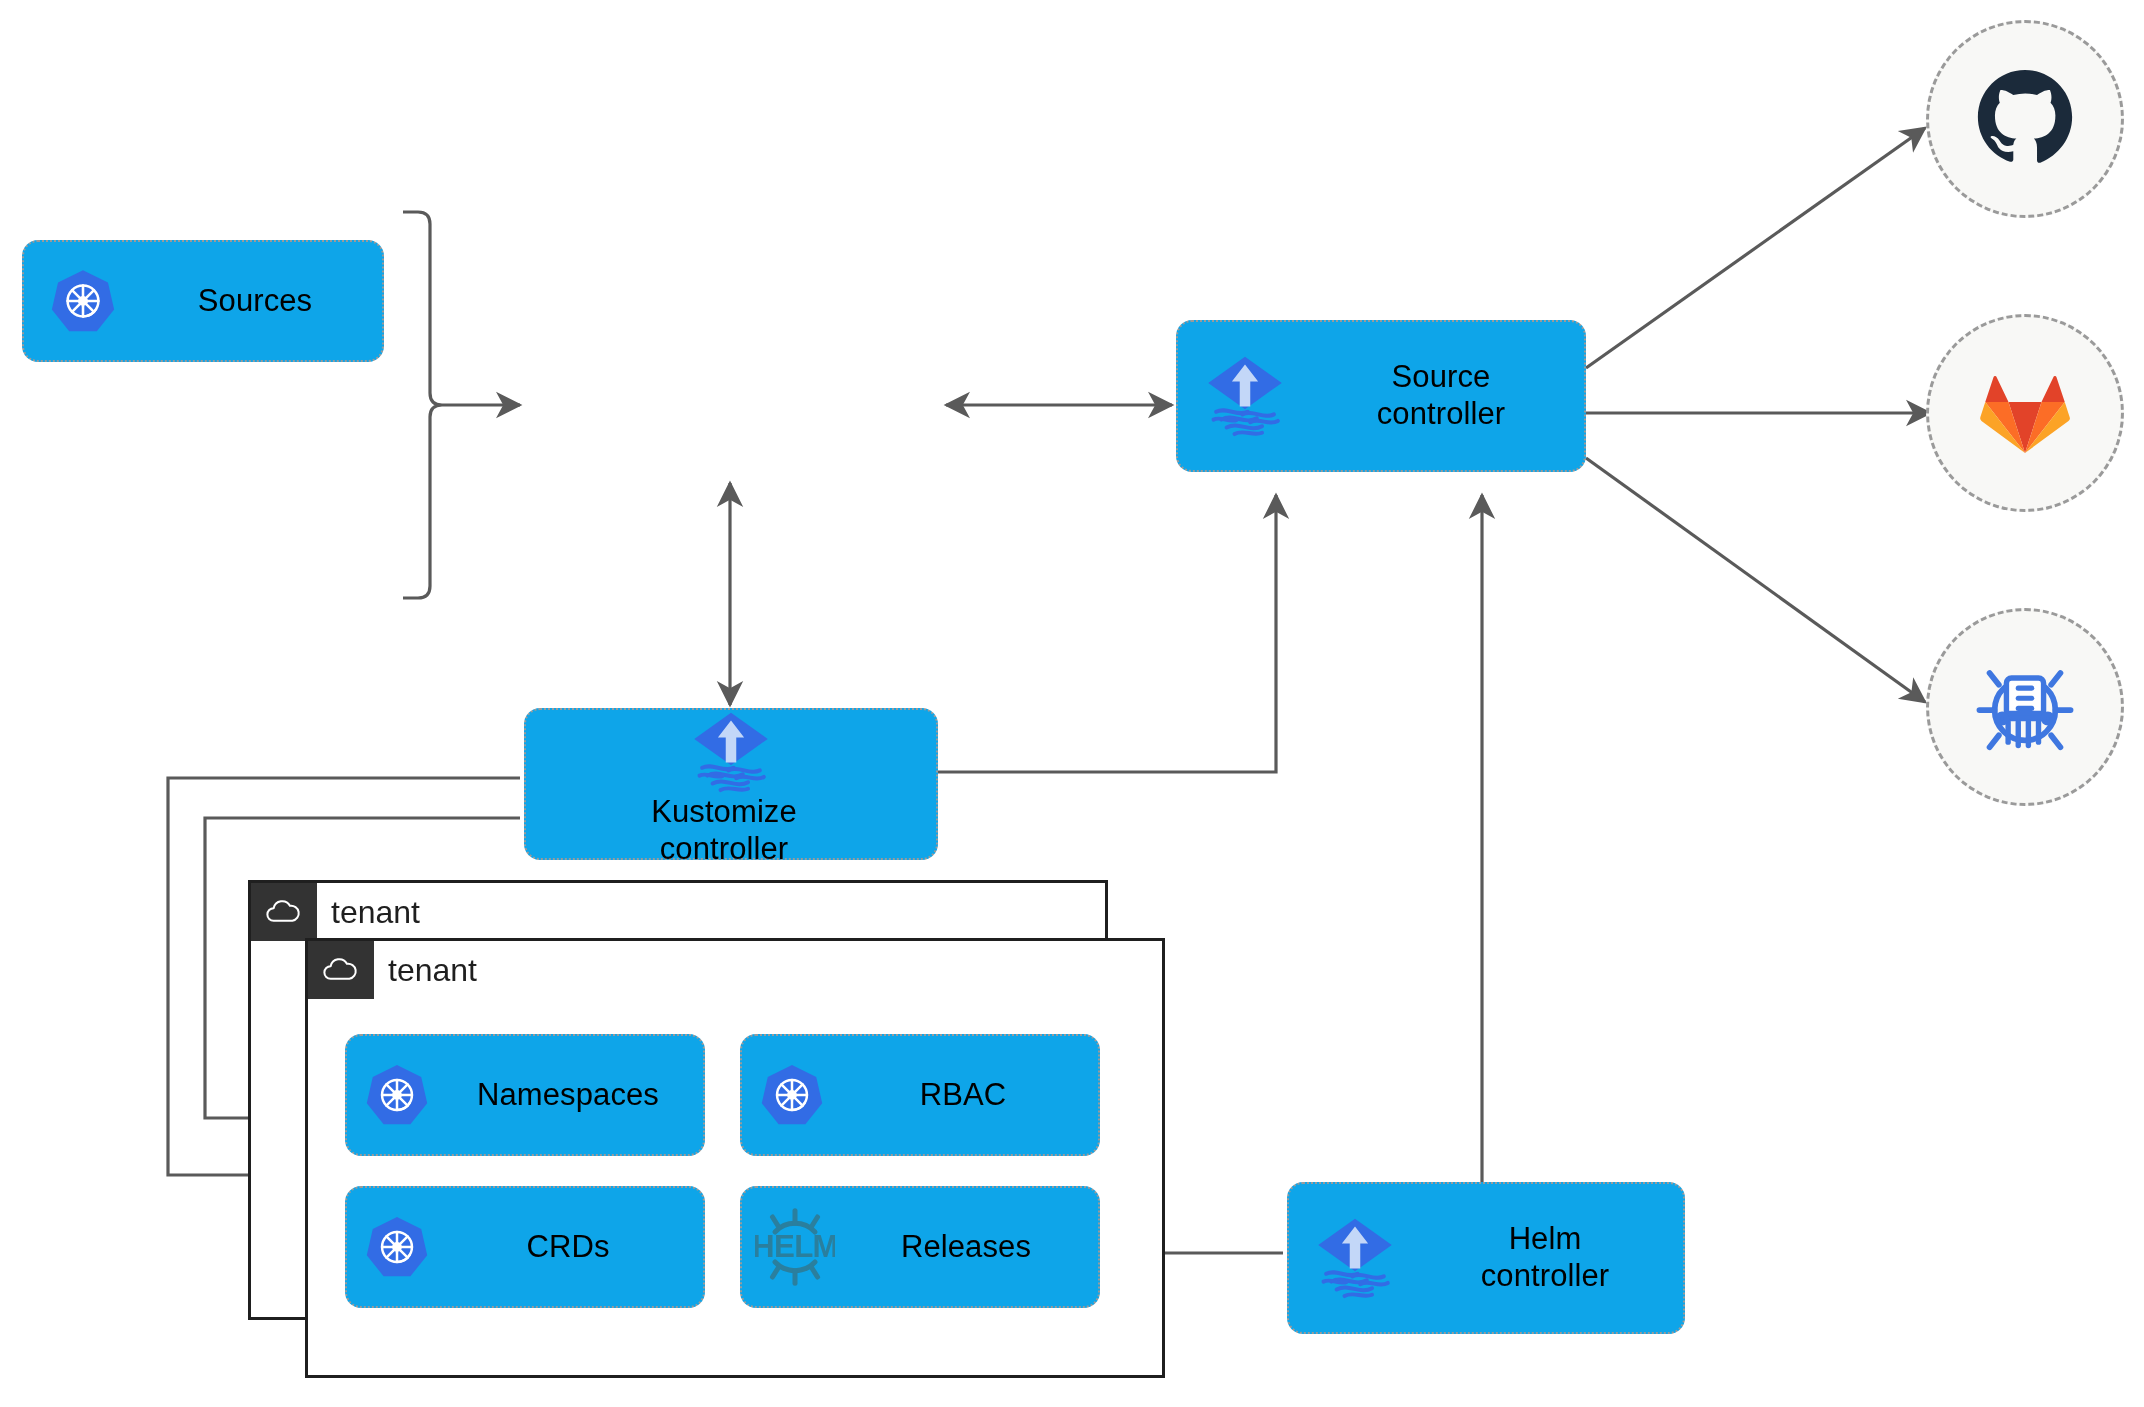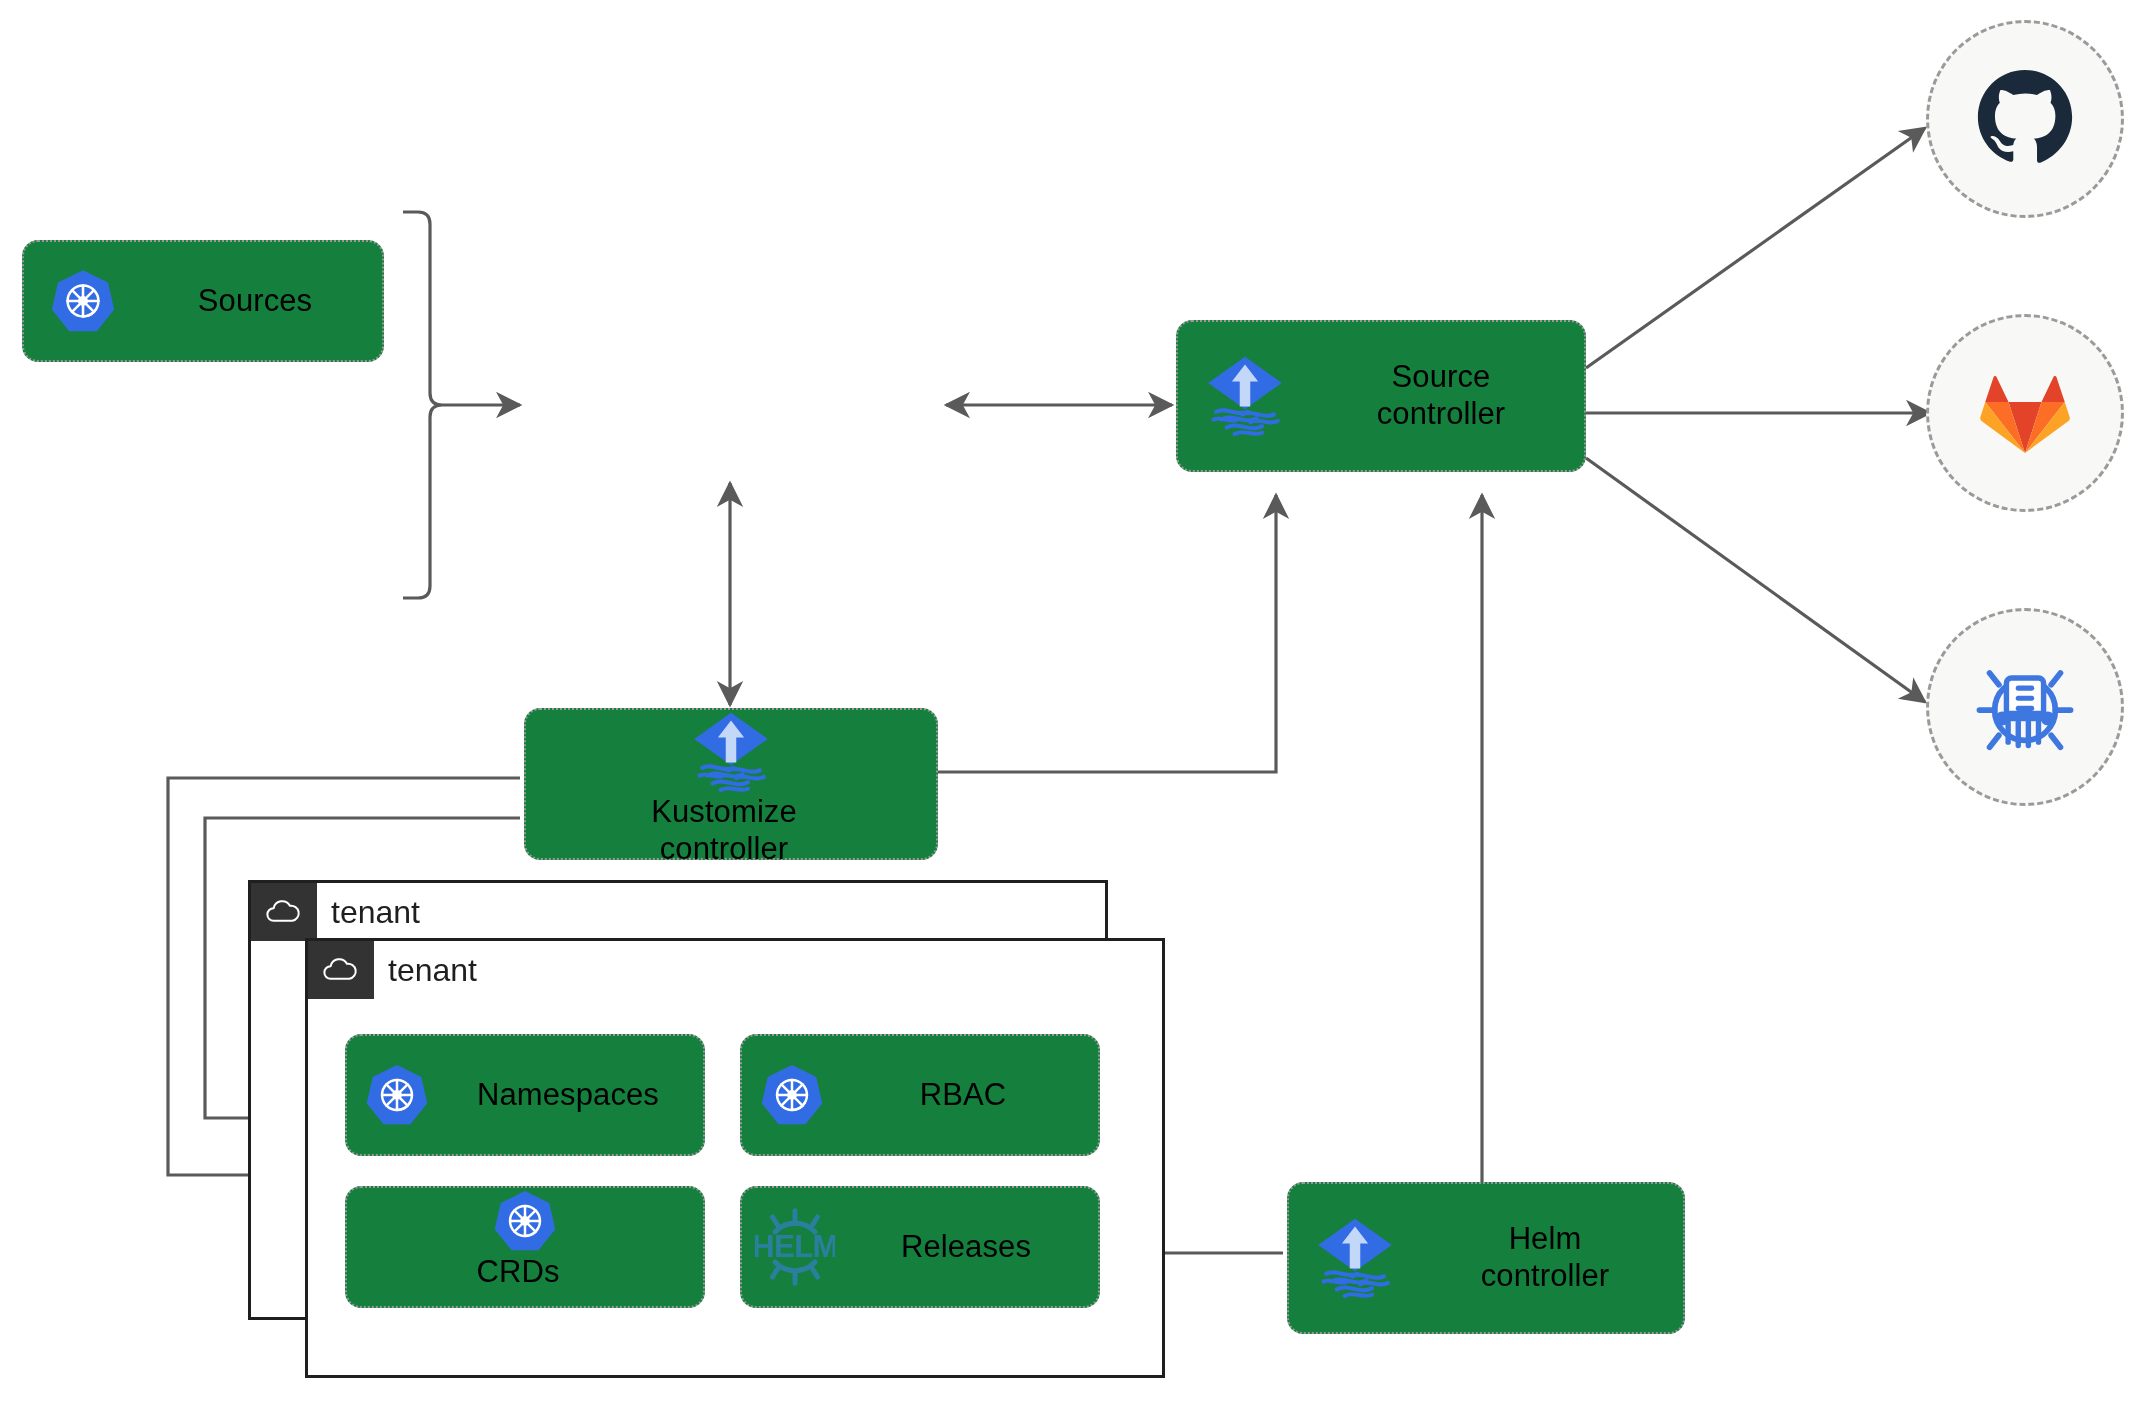--- a/index.html
+++ b/index.html
@@ -8,21 +8,21 @@
     font-family:"Liberation Sans","DejaVu Sans",sans-serif;
     position:relative;overflow:hidden;
   }
   #stage{position:absolute;left:0;top:0;width:2144px;height:1407px;}
   svg.layer{position:absolute;left:0;top:0;width:2144px;height:1407px;overflow:visible;}
   #edges{z-index:1;}
   .node{position:absolute;box-sizing:border-box;z-index:3;}
 
   
   .pill{
-    background:#15803d;
+    background:#0ea5e9;
     border:2.5px dotted #9a9a9a;
     border-radius:16px;
     display:flex;align-items:center;
     box-sizing:border-box;
   }
   .pill .ico{flex:0 0 auto;display:flex;align-items:center;justify-content:center;}
   .pill .lbl{
     flex:1 1 auto;text-align:center;color:#000;
     font-size:31px;line-height:1.18;letter-spacing:.1px;
     padding-right:14px;
@@ -277,21 +277,21 @@
 
   <div class="node pill" style="left:740px;top:1034px;width:360px;height:122px;">
     <span class="ico" style="width:100px;">
         <svg width="66" height="66">
           <use href="#k8s"></use>
         </svg>
       </span>
     <span class="lbl">RBAC</span>
   </div>
 
-  <div class="node pill" style="left:345px;top:1186px;width:360px;height:122px;flex-direction:column;">
+  <div class="node pill" style="left:345px;top:1186px;width:360px;height:122px;">
     <span class="ico" style="width:100px;">
         <svg width="66" height="66">
           <use href="#k8s"></use>
         </svg>
       </span>
     <span class="lbl">CRDs</span>
   </div>
 
   <div class="node pill" style="left:740px;top:1186px;width:360px;height:122px;">
     <span class="ico" style="width:106px;">

